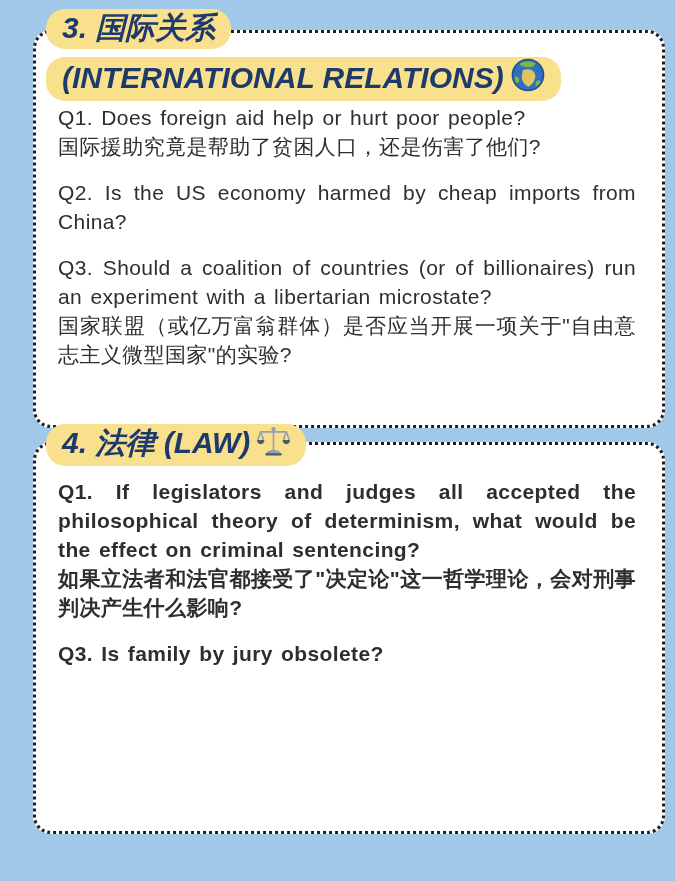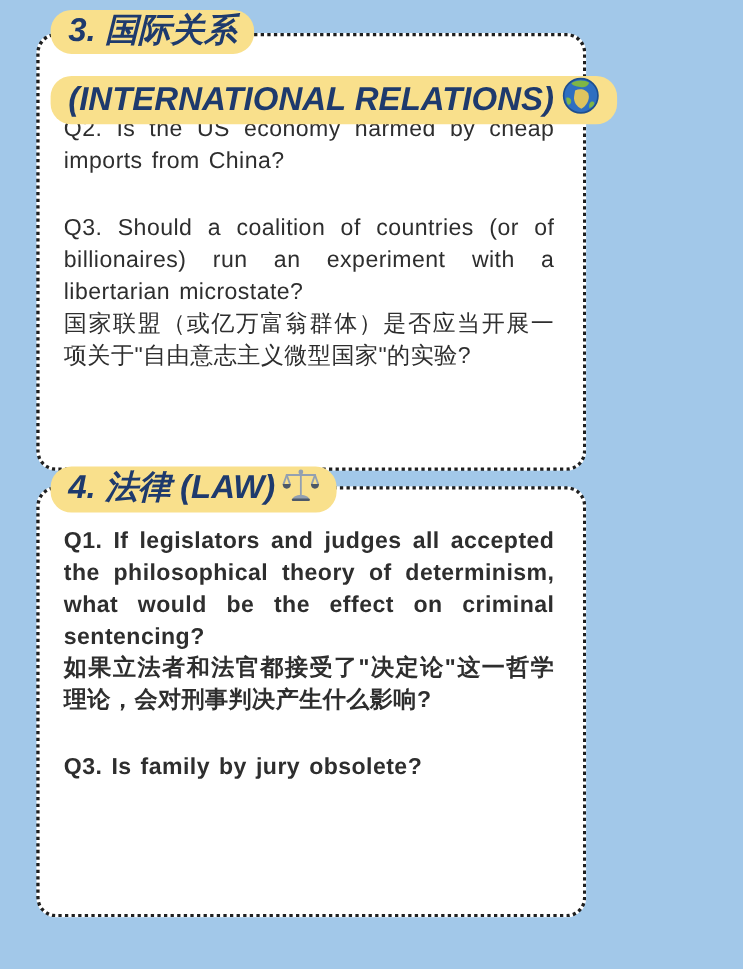--- a/index.html
+++ b/index.html
@@ -11,57 +11,57 @@
     --text:#2e2e2e;
   }
   html,body{margin:0;padding:0;}
   body{
     width:675px;height:881px;
     background:var(--background,#a2c8e9);
     font-family:"Liberation Sans","DejaVu Sans",sans-serif;
   }
   .canvas{position:relative;width:675px;height:881px;overflow:hidden;}
   .card{
-    position:absolute;left:33px;width:500px;box-sizing:border-box;
+    position:absolute;left:33px;width:632px;box-sizing:border-box;
     background:var(--card,#fff);
     border:3px dotted var(--border,#1f1f1f);
     border-radius:18px;
   }
   .card-1{top:30px;height:398px;}
   .card-2{top:442px;height:392px;}
   .title{
     position:absolute;left:10px;z-index:3;margin:0;
     font-style:italic;font-weight:700;
     font-size:30px;line-height:1;
     color:var(--navy,#1e3a6d);
     white-space:nowrap;
   }
   .card-1 .title{top:-24px;}
   .card-2 .title{top:-21px;}
   .title .line{display:block;}
-  .title .line + .line{margin-top:20px;text-decoration:underline;}
+  .title .line + .line{margin-top:8px;text-decoration:underline;}
   .pill{
     display:inline-block;
     background:var(--highlight,#f9e08c);
     border-radius:19px;
     padding:4px 16px 6px;
   }
   .title-icon{vertical-align:-7px;margin-left:7px;position:relative;top:-3px;overflow:visible;}
   .card-body{padding:0 26px 0 22px;}
   .card-1 .card-body{margin-top:70px;}
   .card-2 .card-body{margin-top:32px;font-weight:bold;}
   .qa p{
     margin:0;
     font-size:21px;line-height:29px;
     letter-spacing:0.4px;
     color:var(--text,#2e2e2e);
     text-align:justify;
   }
   .qa p.en{word-spacing:2px;}
-  .qa + .qa{margin-top:32px;}
+  .qa + .qa{margin-top:17px;}
 </style>
 </head>
 <body>
 
 <div class="canvas">
 
   <section class="card card-1">
     <h2 class="title">
       <span class="line">
         <span class="pill">
@@ -74,20 +74,24 @@
             <circle cx="18" cy="18" r="16.5" fill="#2f6fc1" stroke="#1d4e8f" stroke-width="1.6"></circle>
             <path d="M9 6 C13 2.5 22 2.5 26 5.5 C25 9.5 20 10.5 16 9.5 C12.5 8.6 9.5 8 9 6 Z" fill="#7fb645"></path>
             <path d="M12.5 13 C18 10.5 24 12.5 25.5 17 C27 22 22.5 28.5 18.5 30.5 C14 28.5 11 24 11.5 19 Z" fill="#e0c45f"></path>
             <path d="M4 20 C6 19 8.5 20 8.8 23 C9 25.5 7 27 5.5 26.5 C4.3 24.5 4 22.3 4 20 Z" fill="#7fb645"></path>
             <path d="M27.5 24 C29.5 23 31.5 23.6 31 26 C30 28 28 29.6 26.3 30 C25.6 28 26 25.2 27.5 24 Z" fill="#7fb645"></path>
           </svg>
         </span>
       </span>
     </h2>
     <div class="card-body">
+      <div class="qa">
+        <p class="en">Q1. Does foreign aid help or hurt poor people?</p>
+        <p class="zh">国际援助究竟是帮助了贫困人口，还是伤害了他们?</p>
+      </div>
       <div class="qa">
         <p class="en">Q2. Is the US economy harmed by cheap imports from China?</p>
       </div>
       <div class="qa">
         <p class="en">Q3. Should a coalition of countries (or of billionaires) run an experiment with a libertarian microstate?</p>
         <p class="zh">国家联盟（或亿万富翁群体）是否应当开展一项关于"自由意志主义微型国家"的实验?</p>
       </div>
     </div>
   </section>
 

